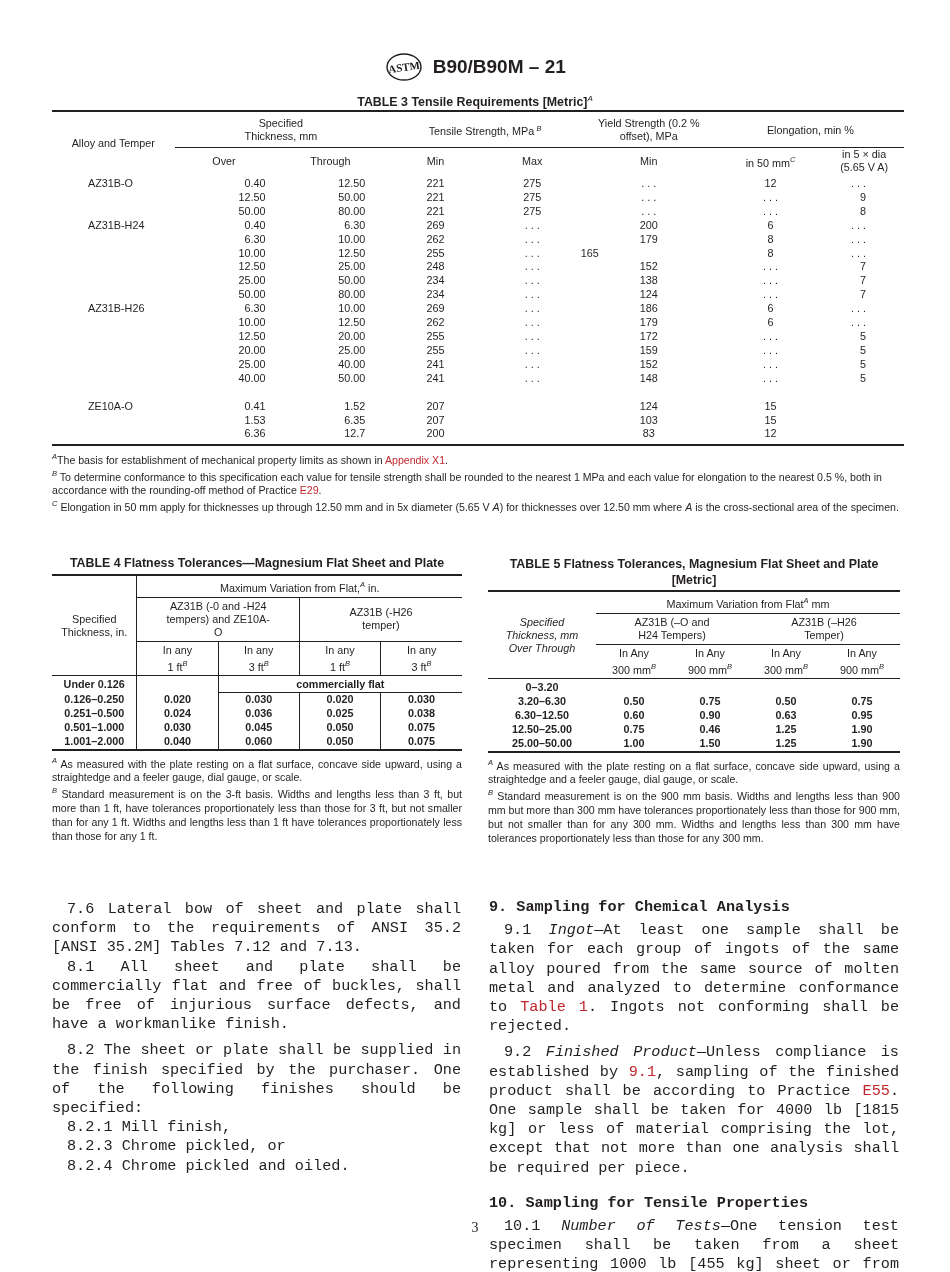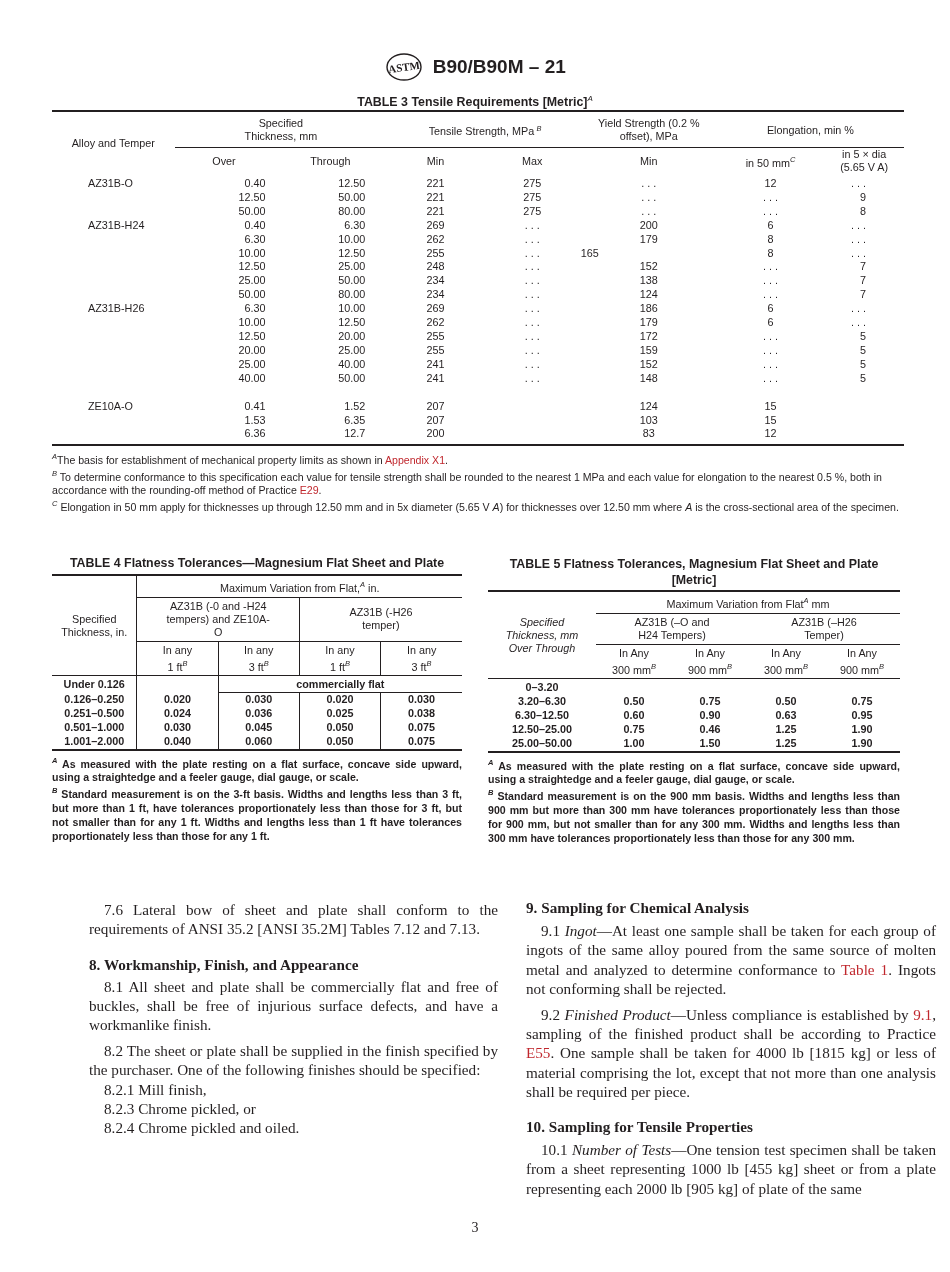--- a/index.html
+++ b/index.html
@@ -27,24 +27,24 @@
   .fnotes { font-size: 10.6px; line-height: 14px; }
   .fnotes p { margin: 0; }
   
   .flat table { width: 100%; }
   .flat th { font-weight: normal; line-height: 13px; padding: 2px 0; }
   .flat td { line-height: 13.9px; padding: 0; text-align: center; font-weight: bold; }
   .vr { border-right: 1px solid #231f20; }
   .bt { border-top: 1px solid #231f20; }
   .bt2 { border-top: 2px solid #231f20; }
   .bb2 { border-bottom: 2px solid #231f20; }
-  .fn2 { font-size: 10.6px; line-height: 14px; text-align: justify; font-weight: bold; }
+  .fn2 { font-size: 10.6px; line-height: 14px; text-align: justify; }
   .fn2 p { margin: 0; }
   
-  .col { font-family: Liberation Serif, serif; font-size: 15.2px; line-height: 19.2px; color: #231f20; margin-left: 37px; }
+  .col { font-family: Liberation Mono, monospace; font-size: 15.2px; line-height: 19.2px; color: #231f20; }
   .col p { margin: 0; text-align: justify; text-indent: 15px; }
   .col h3 { margin: 0; font-size: 15.2px; font-weight: bold; }
   .col .li { text-indent: 15px; margin: 0; }
   .pagenum { left: 0; width: 950px; text-align: center; top: 1220px; font-family: "Liberation Serif", serif; font-size: 14px; }
 </style>
 </head>
 <body>
 
 <div class="abs header">
   <svg class="logo" viewBox="0 0 40 30">
@@ -416,21 +416,20 @@
     </tbody>
   </table>
   <div class="fn2" style="margin-top:3px;">
     <p><sup class="fn">A</sup><span> As measured with the plate resting on a flat surface, concave side upward, using a straightedge and a feeler gauge, dial gauge, or scale.</span></p>
     <p><sup class="fn">B</sup><span> Standard measurement is on the 900 mm basis. Widths and lengths less than 900 mm but more than 300 mm have tolerances proportionately less than those for 900 mm, but not smaller than for any 300 mm. Widths and lengths less than 300 mm have tolerances proportionately less than those for any 300 mm.</span></p>
   </div>
 </div>
 
 <div class="abs col" style="left:52px;top:900px;width:409px;">
   <p>7.6 Lateral bow of sheet and plate shall conform to the requirements of ANSI 35.2 [ANSI 35.2M] Tables 7.12 and 7.13.</p>
-  <h3 style="margin-top:17px;margin-bottom:2px;">8.  Workmanship, Finish, and Appearance</h3>
   <p>8.1  All sheet and plate shall be commercially flat and free of buckles, shall be free of injurious surface defects, and have a workmanlike finish.</p>
   <p style="margin-top:7px;">8.2 The sheet or plate shall be supplied in the finish specified by the purchaser. One of the following finishes should be specified:</p>
   <div class="li">8.2.1  Mill finish,</div>
   <div class="li">8.2.3  Chrome pickled, or</div>
   <div class="li">8.2.4  Chrome pickled and oiled.</div>
 </div>
 
 <div class="abs col" style="left:489px;top:898px;width:410px;">
   <h3 style="margin-bottom:4px;">9.  Sampling for Chemical Analysis</h3>
   <p><span>9.1  </span><i>Ingot</i><span>—At least one sample shall be taken for each group of ingots of the same alloy poured from the same source of molten metal and analyzed to determine conformance to </span><span class="link">Table 1</span><span>. Ingots not conforming shall be rejected.</span></p>

